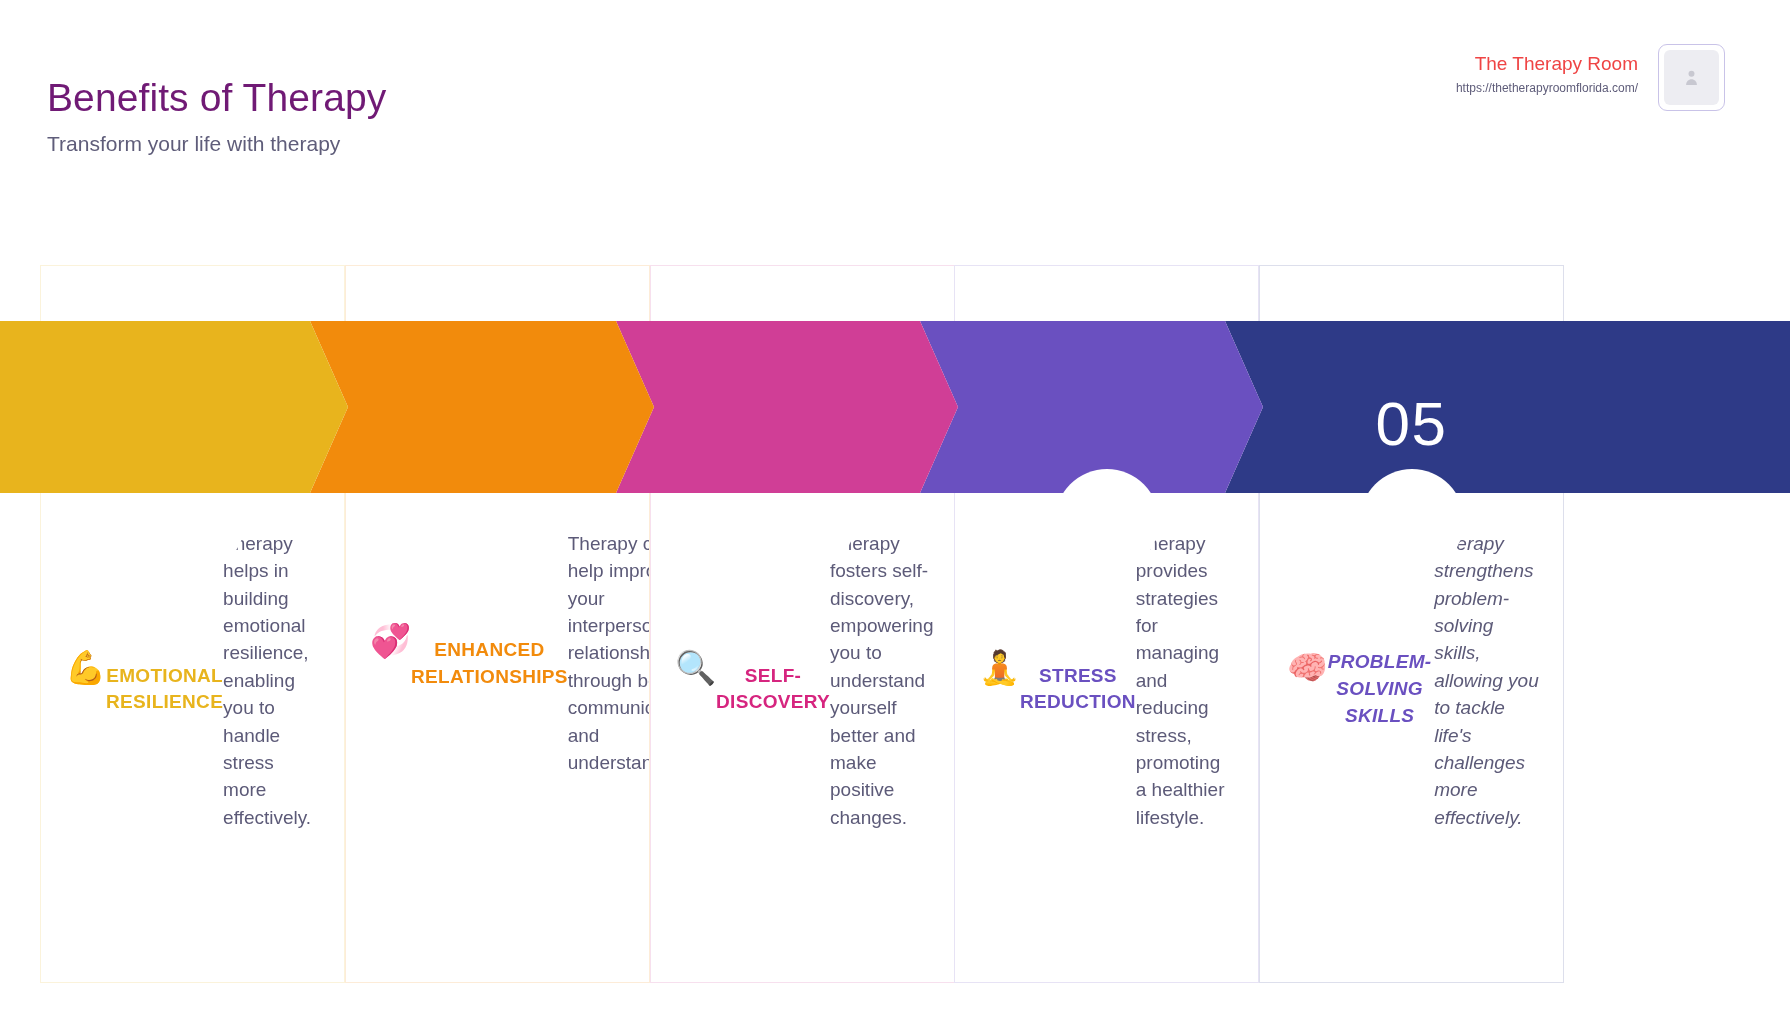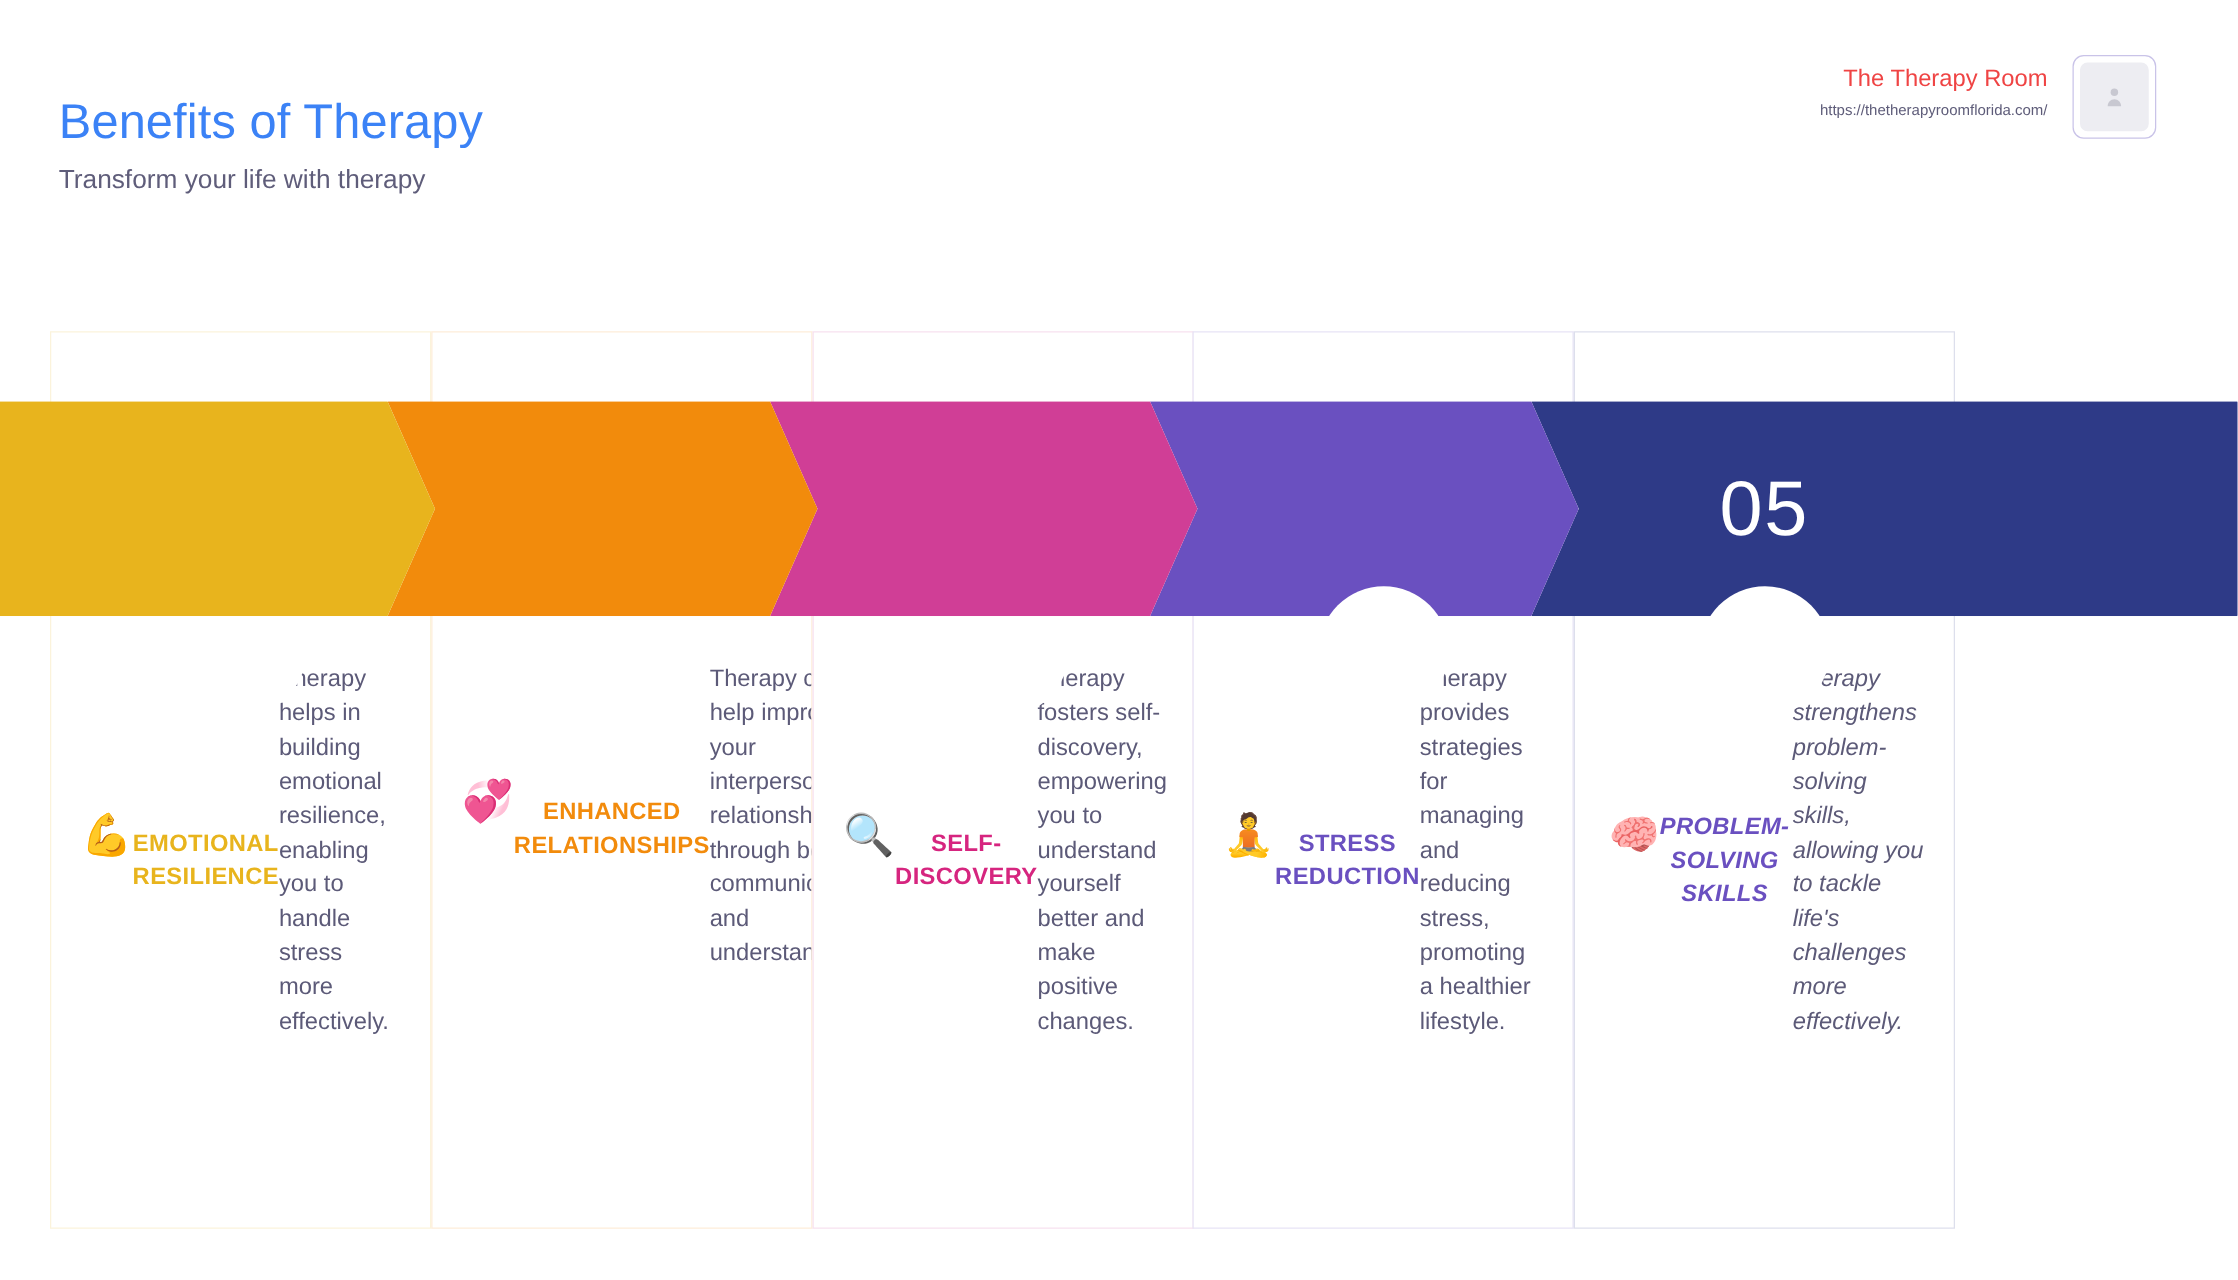--- a/index.html
+++ b/index.html
@@ -27,21 +27,21 @@
     width: 1790px;
     height: 210px;
   }
 
   .page-title {
     position: absolute;
     left: 47px;
     top: 76px;
     font-size: 39px;
     font-weight: 400;
-    color: #3b82f6;
+    color: #701a75;
     letter-spacing: 0.1px;
     white-space: nowrap;
   }
 
   .page-subtitle {
     position: absolute;
     left: 47px;
     top: 132px;
     font-size: 21px;
     font-weight: 400;
@@ -178,21 +178,21 @@
   }
 
   .chev {
     position: absolute;
     top: 0;
     height: 172px;
   }
 
   .chev-num {
     position: absolute;
-    top: 0;
+    top: 16px;
     height: 172px;
     display: flex;
     align-items: center;
     justify-content: center;
     color: #ffffff;
     font-size: 62px;
     font-weight: 300;
     letter-spacing: 1.5px;
     z-index: 6;
   }

